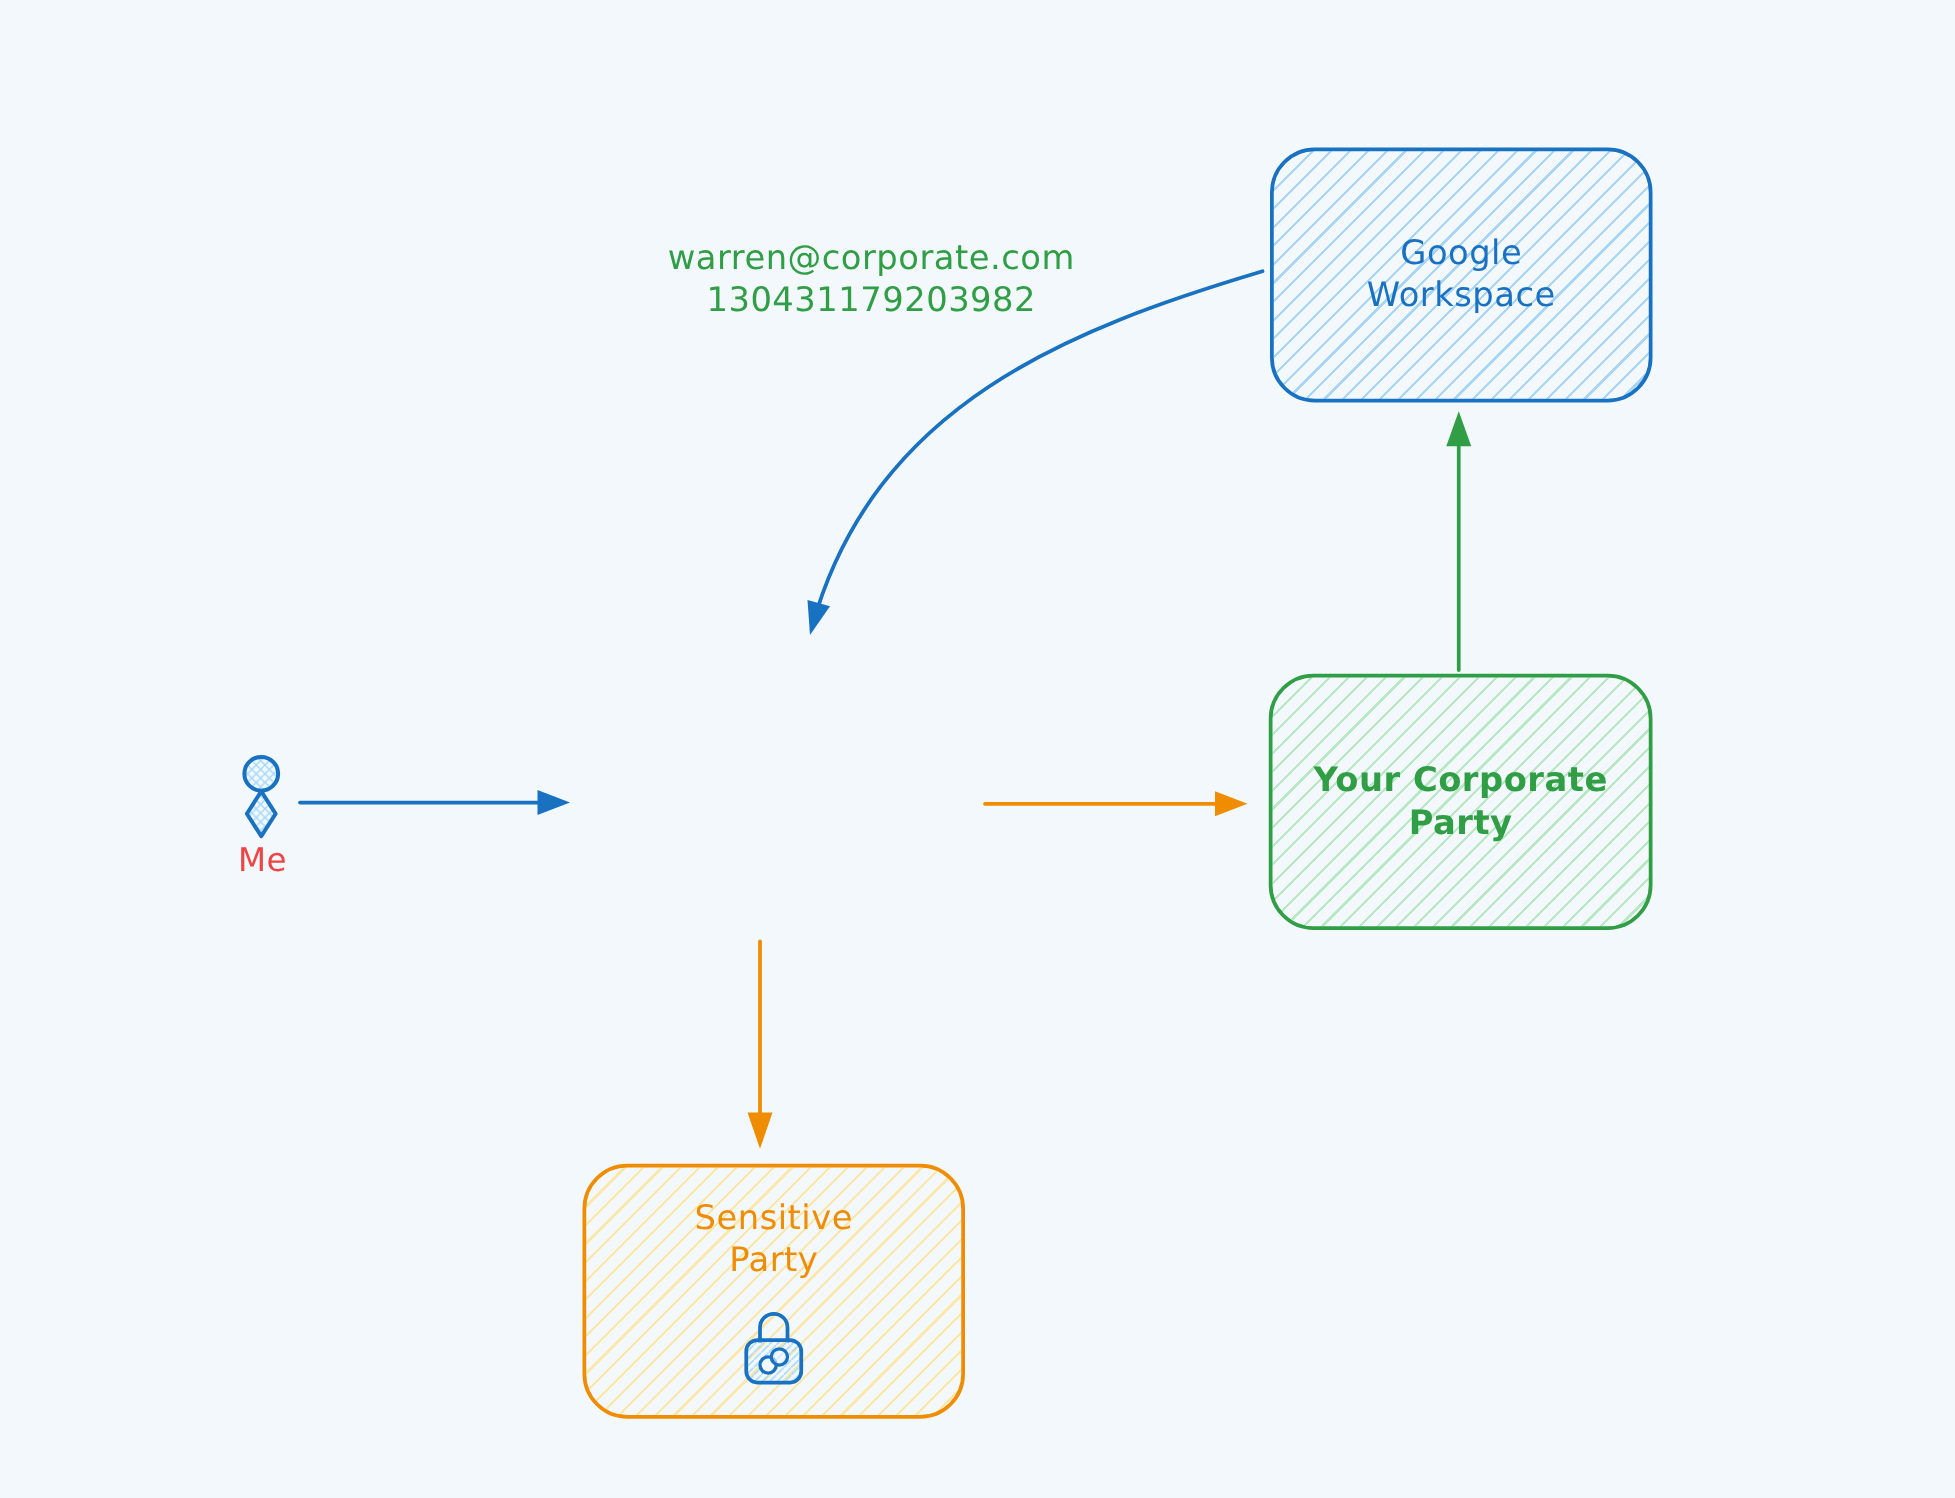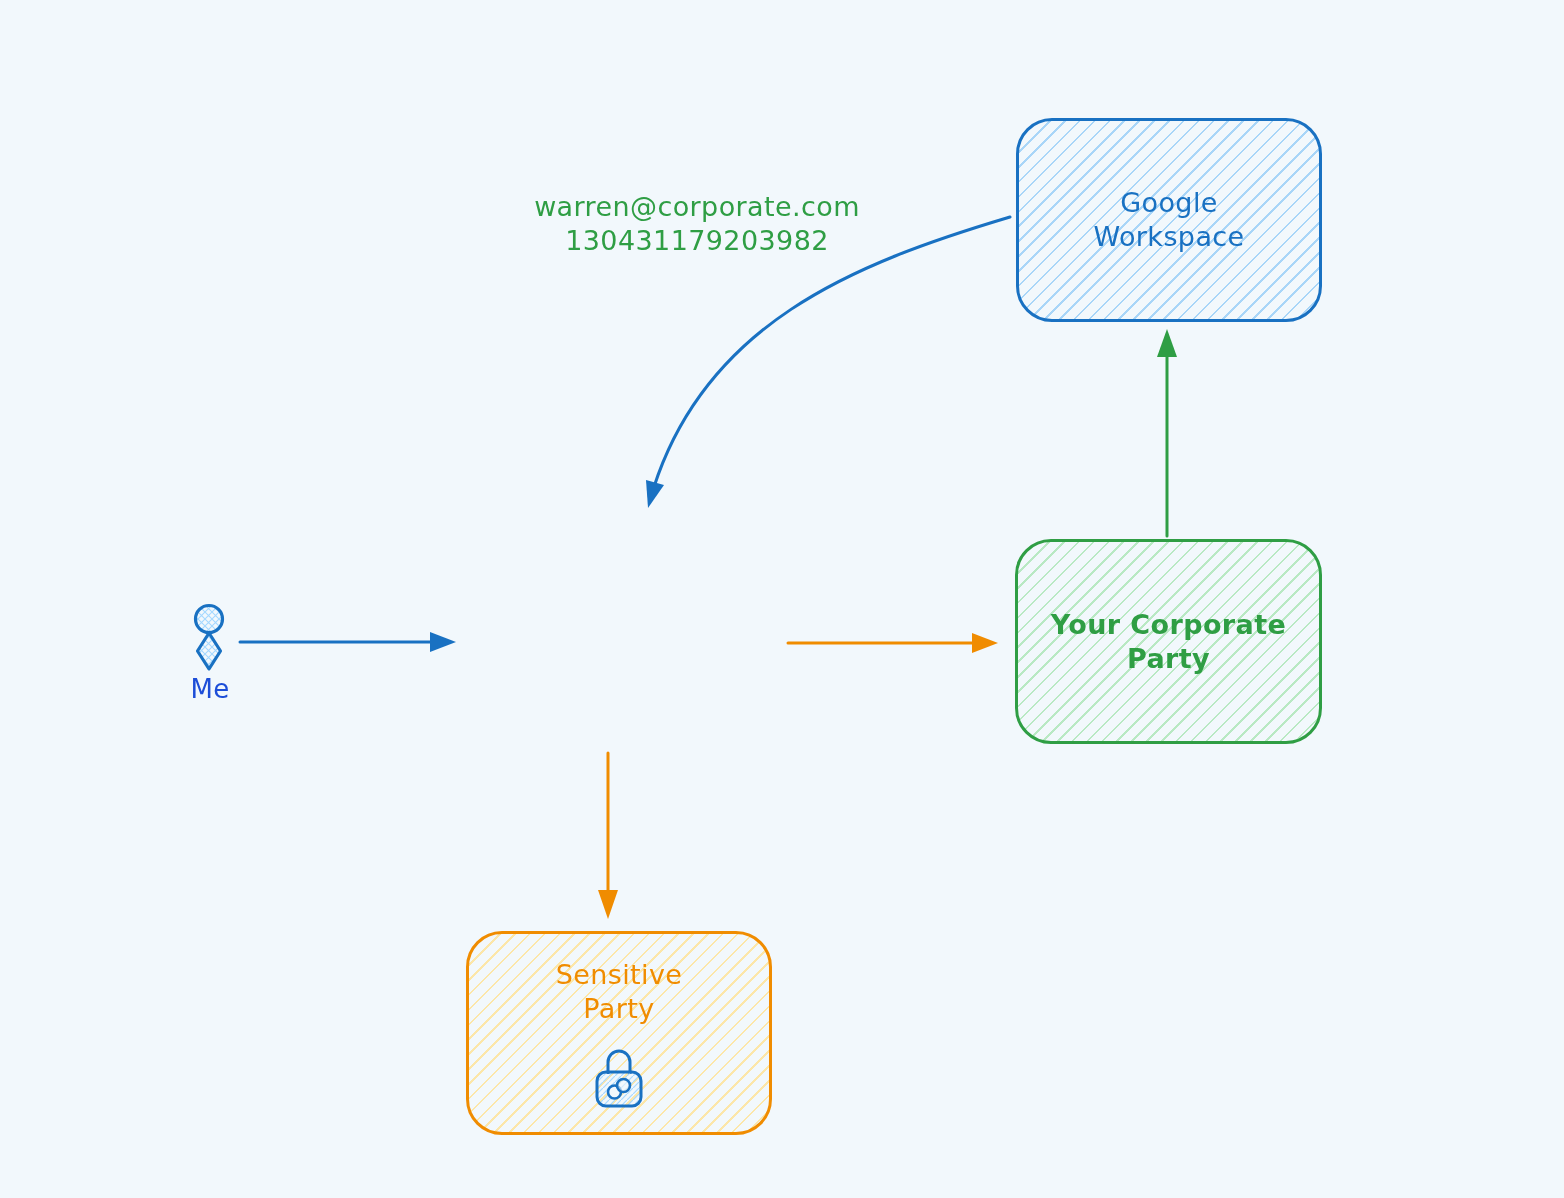--- a/index.html
+++ b/index.html
@@ -56,21 +56,21 @@
     text-align:center;
     font-size:27px;line-height:34px;
     color:#2f9e44;
     font-weight:500;
     letter-spacing:.4px;
   }
   .actor-figure{position:absolute;left:170px;top:572px;}
   .actor-label{
     position:absolute;left:176px;top:648px;width:68px;
     text-align:center;
-    font-size:26px;color:#1d4ed8;
+    font-size:26px;color:#ef4444;
     letter-spacing:.4px;
   }
 </style>
 </head>
 <body>
 
 <div class="canvas">
 
   <svg class="edges-layer" viewBox="0 0 1564 1198" xmlns="http://www.w3.org/2000/svg">
 

